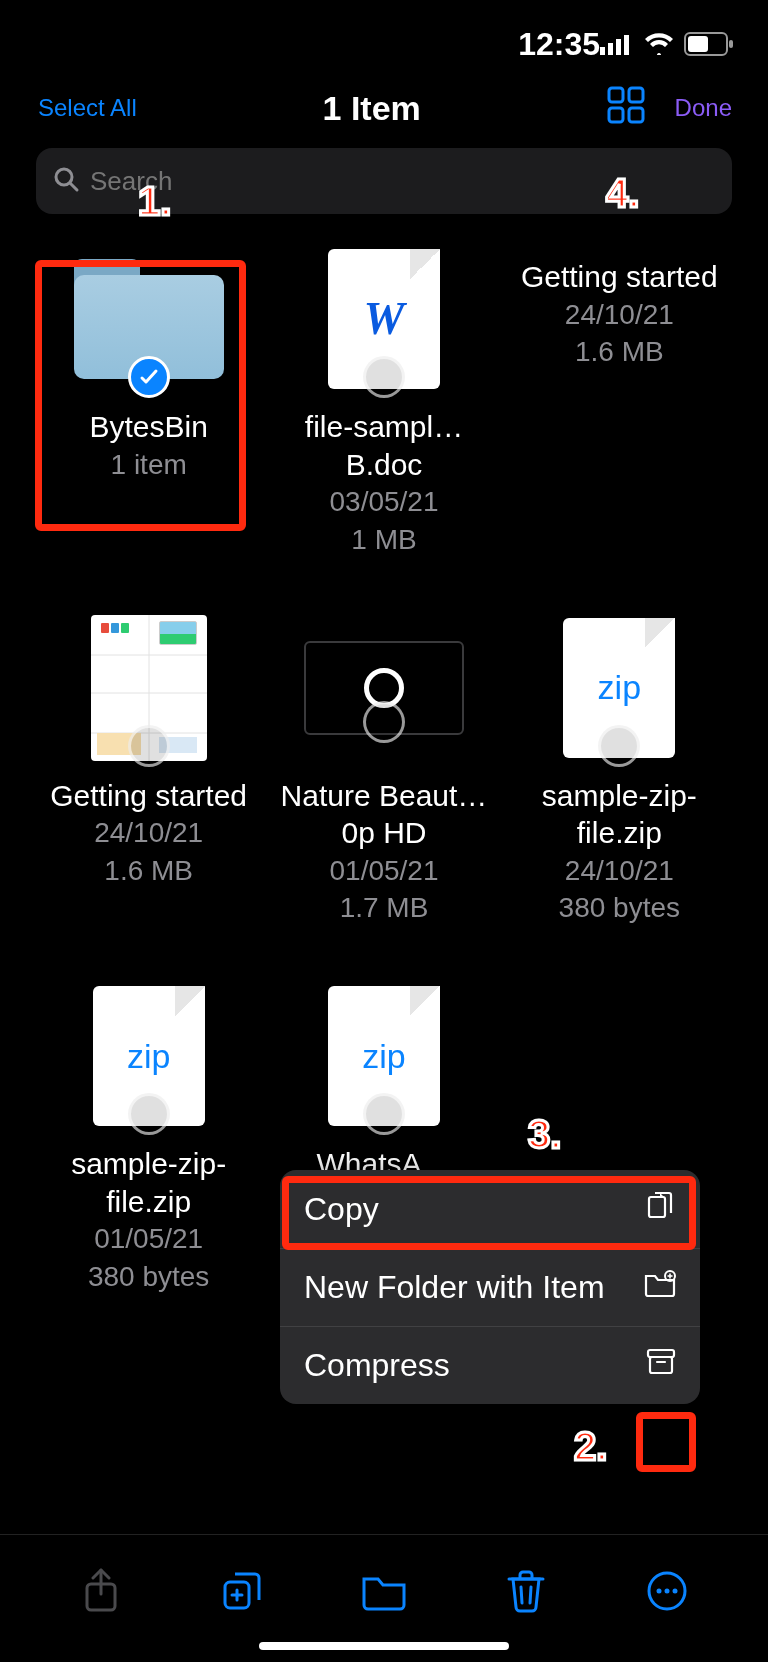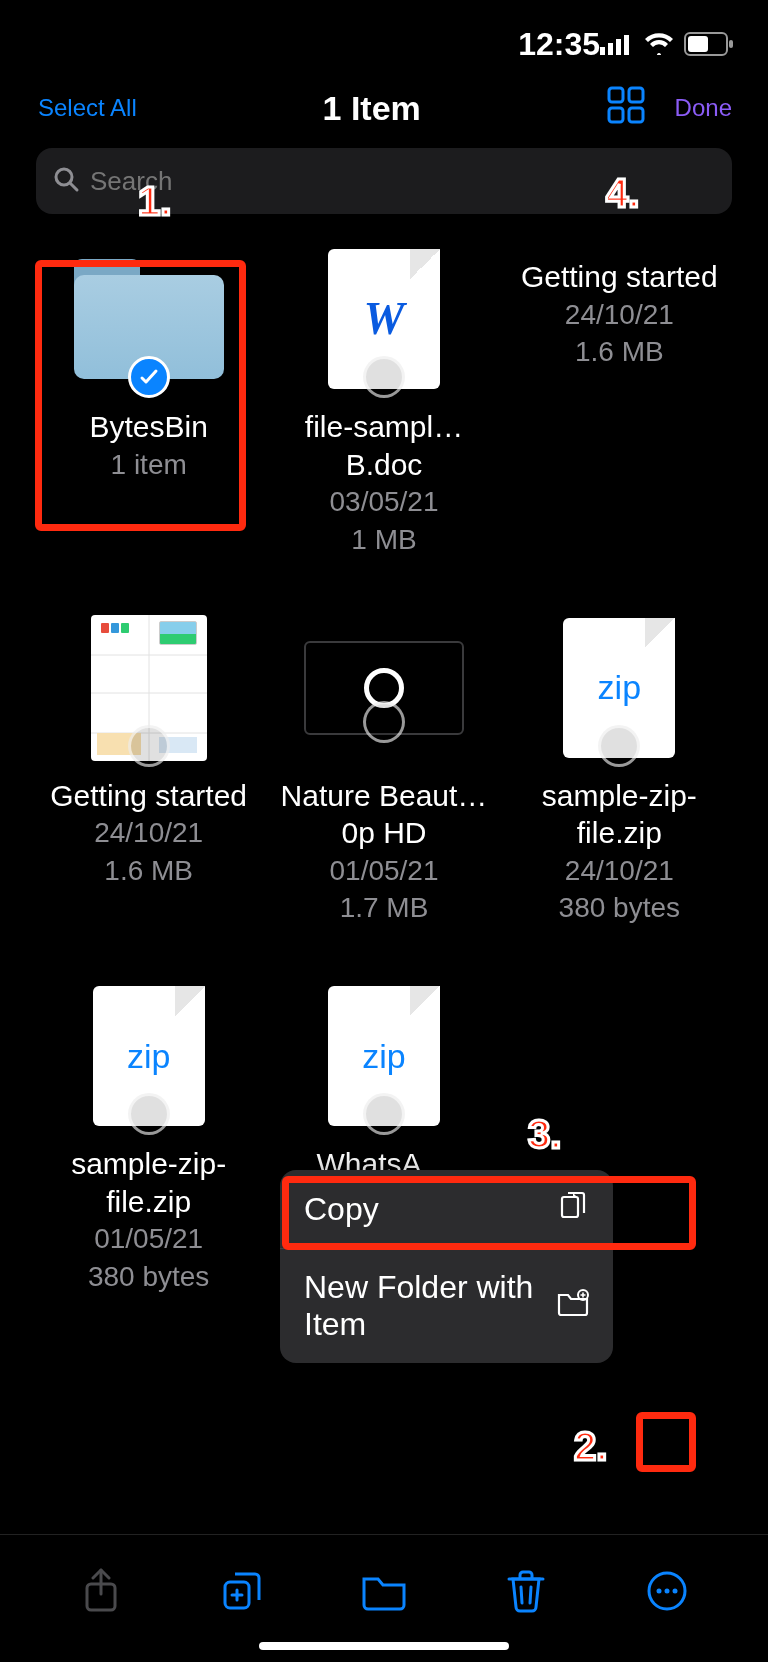--- a/index.html
+++ b/index.html
@@ -55,21 +55,21 @@
 
     
     .vidthumb { width: 160px; height: 94px; background:#000; border:2px solid #3a3a3c; border-radius: 6px; display:flex; align-items:center; justify-content:center;}
     .vidthumb .circ { width:40px; height:40px; border:5px solid #fff; border-radius:50%;}
 
     
     .hl { position:absolute; border:7px solid #ff2a0f; border-radius:6px; pointer-events:none;}
     .callout { position:absolute; font-size:40px; font-weight:800; color:#ff2a0f; -webkit-text-stroke: 3px #fff; text-stroke:3px #fff; font-family: "Arial Black", Arial;}
 
     
-    .ctx-menu { position:absolute; left: 280px; width: 333px; background:#2c2c2e; border-radius:16px; overflow:hidden; box-shadow: 0 8px 30px rgba(0,0,0,0.6);}
+    .ctx-menu { position:absolute; left: 280px; width: 420px; background:#2c2c2e; border-radius:16px; overflow:hidden; box-shadow: 0 8px 30px rgba(0,0,0,0.6);}
     .ctx-item { display:flex; justify-content:space-between; align-items:center; padding: 20px 24px; font-size:32px; color:#fff; border-bottom:1px solid rgba(255,255,255,0.1);}
     .ctx-item:last-child { border-bottom:none;}
     .ctx-item svg { flex:none; }
 
     
     .toolbar { position:absolute; left:0; right:0; bottom:0; height: 128px; background:#000; border-top: 0.5px solid #222; display:flex; align-items:center; justify-content:space-around; padding: 0 30px 16px 30px;}
     .toolbar .tbtn { color:#0a84ff; width:50px; height:50px; display:flex; align-items:center; justify-content:center;}
     .toolbar .tbtn.disabled { color:#4a4a4d;}
 
     .home-indicator { position:absolute; left:50%; transform:translateX(-50%); bottom:12px; width:250px; height:8px; background:#fff; border-radius:8px;}
@@ -259,20 +259,30 @@
     <span>New Folder with Item</span>
     <span>
       <svg width="32" height="28" viewBox="0 0 32 28">
           <path d="M2 6 h9 l3 4 h16 v14 a2 2 0 0 1 -2 2 h-24 a2 2 0 0 1 -2 -2 z" fill="none" stroke="#fff" stroke-width="2.2"></path>
           <circle cx="26" cy="6" r="5" fill="none" stroke="#fff" stroke-width="2"></circle>
           <line x1="26" y1="3.5" x2="26" y2="8.5" stroke="#fff" stroke-width="1.6"></line>
           <line x1="23.5" y1="6" x2="28.5" y2="6" stroke="#fff" stroke-width="1.6"></line>
         </svg>
     </span>
   </div>
+  <div class="ctx-item">
+    <span>Compress</span>
+    <span>
+      <svg width="30" height="28" viewBox="0 0 30 28">
+          <rect x="2" y="2" width="26" height="7" rx="2" fill="none" stroke="#fff" stroke-width="2.2"></rect>
+          <rect x="4" y="9" width="22" height="16" rx="2" fill="none" stroke="#fff" stroke-width="2.2"></rect>
+          <line x1="11" y1="14" x2="19" y2="14" stroke="#fff" stroke-width="2.2" stroke-linecap="round"></line>
+        </svg>
+    </span>
+  </div>
 </div>
 
 <div class="toolbar">
   <span class="tbtn disabled">
     <svg width="40" height="46" viewBox="0 0 40 46">
         <rect x="6" y="16" width="28" height="26" rx="4" fill="none" stroke="currentColor" stroke-width="3"></rect>
         <line x1="20" y1="2" x2="20" y2="26" stroke="currentColor" stroke-width="3" stroke-linecap="round"></line>
         <path d="M12 10 l8 -8 l8 8" fill="none" stroke="currentColor" stroke-width="3" stroke-linecap="round" stroke-linejoin="round"></path>
       </svg>
   </span>

